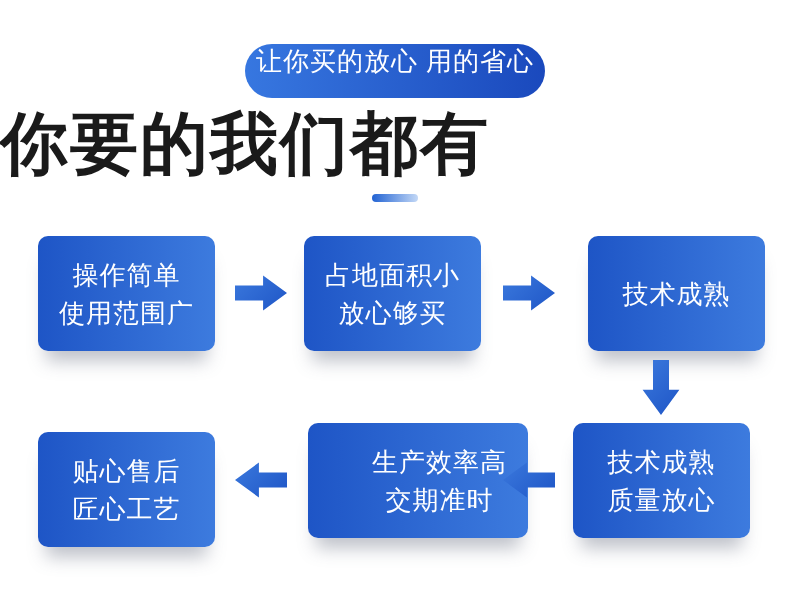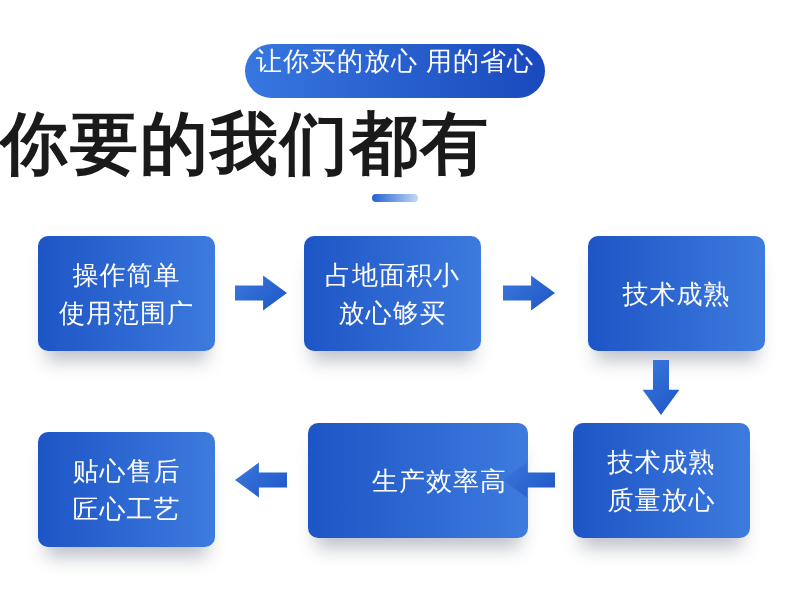--- a/index.html
+++ b/index.html
@@ -129,20 +129,21 @@
 
   <div class="feature-box box-4">
     <span class="line">贴心售后</span>
     <span class="line">匠心工艺</span>
   </div>
 
   <div class="arrow arrow-left al-2"></div>
 
   <div class="feature-box box-5">
     <span class="line">生产效率高</span>
+    <span class="line">交期准时</span>
   </div>
 
   <div class="arrow arrow-left al-1"></div>
 
   <div class="feature-box box-6">
     <span class="line">技术成熟</span>
     <span class="line">质量放心</span>
   </div>
 
 </div>

